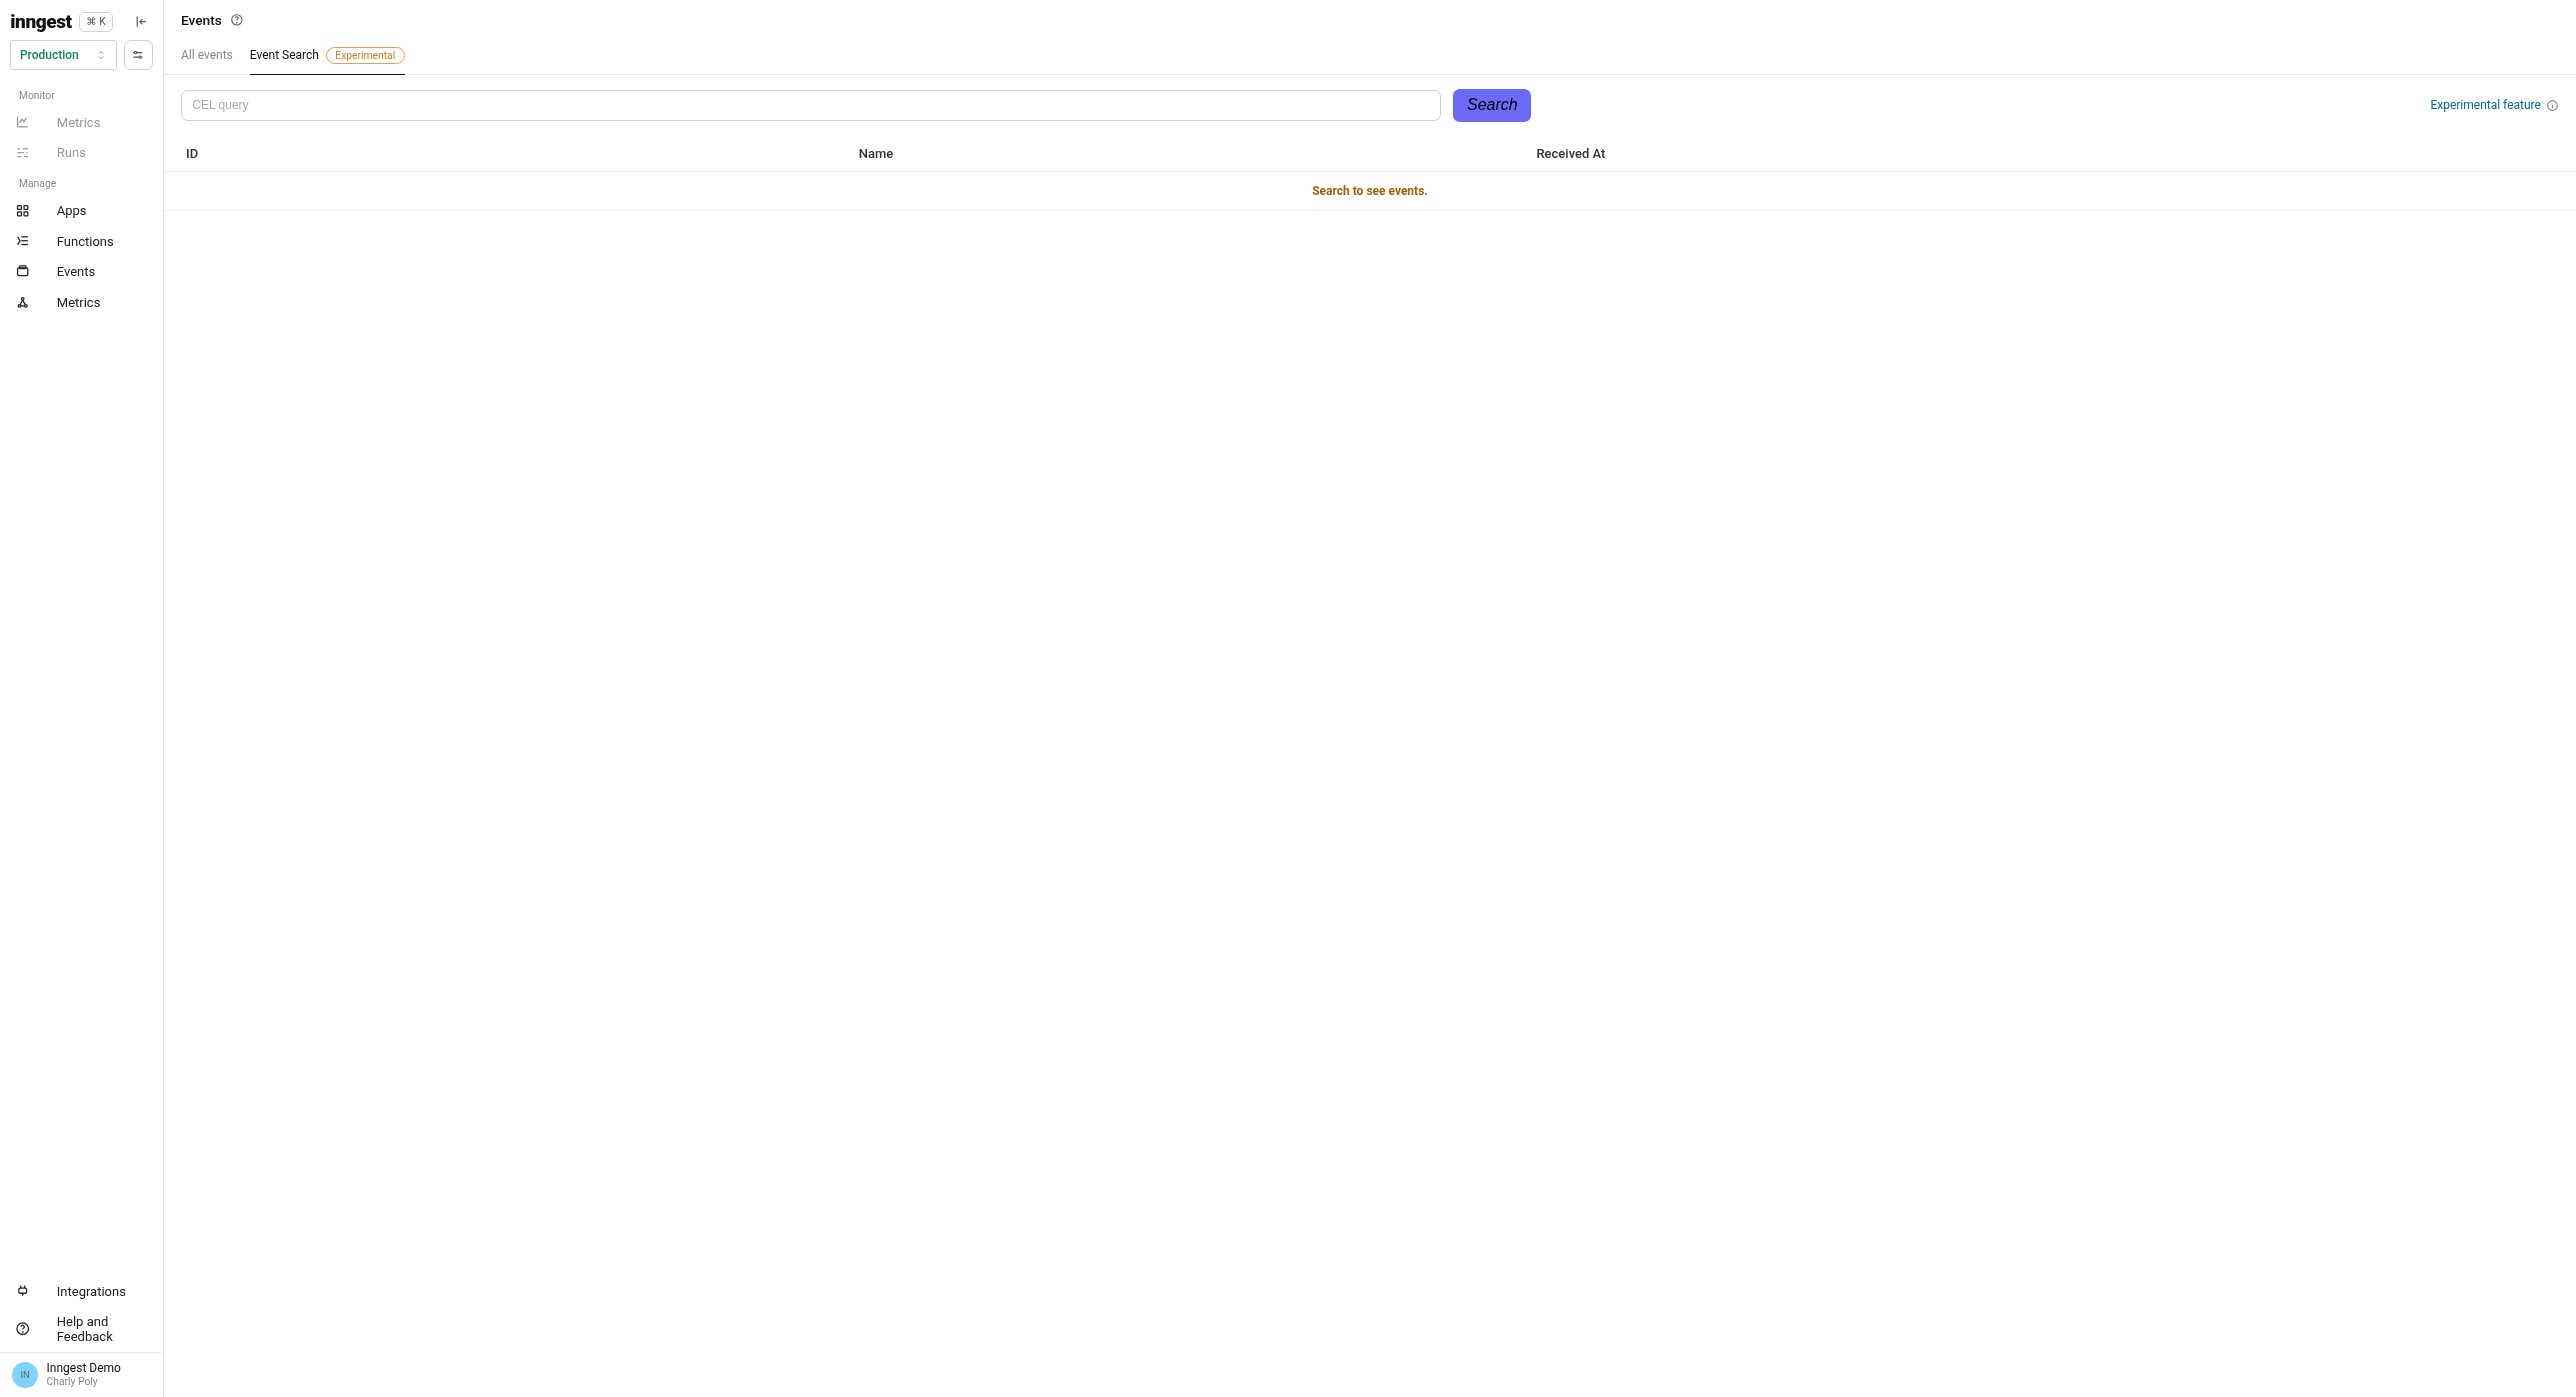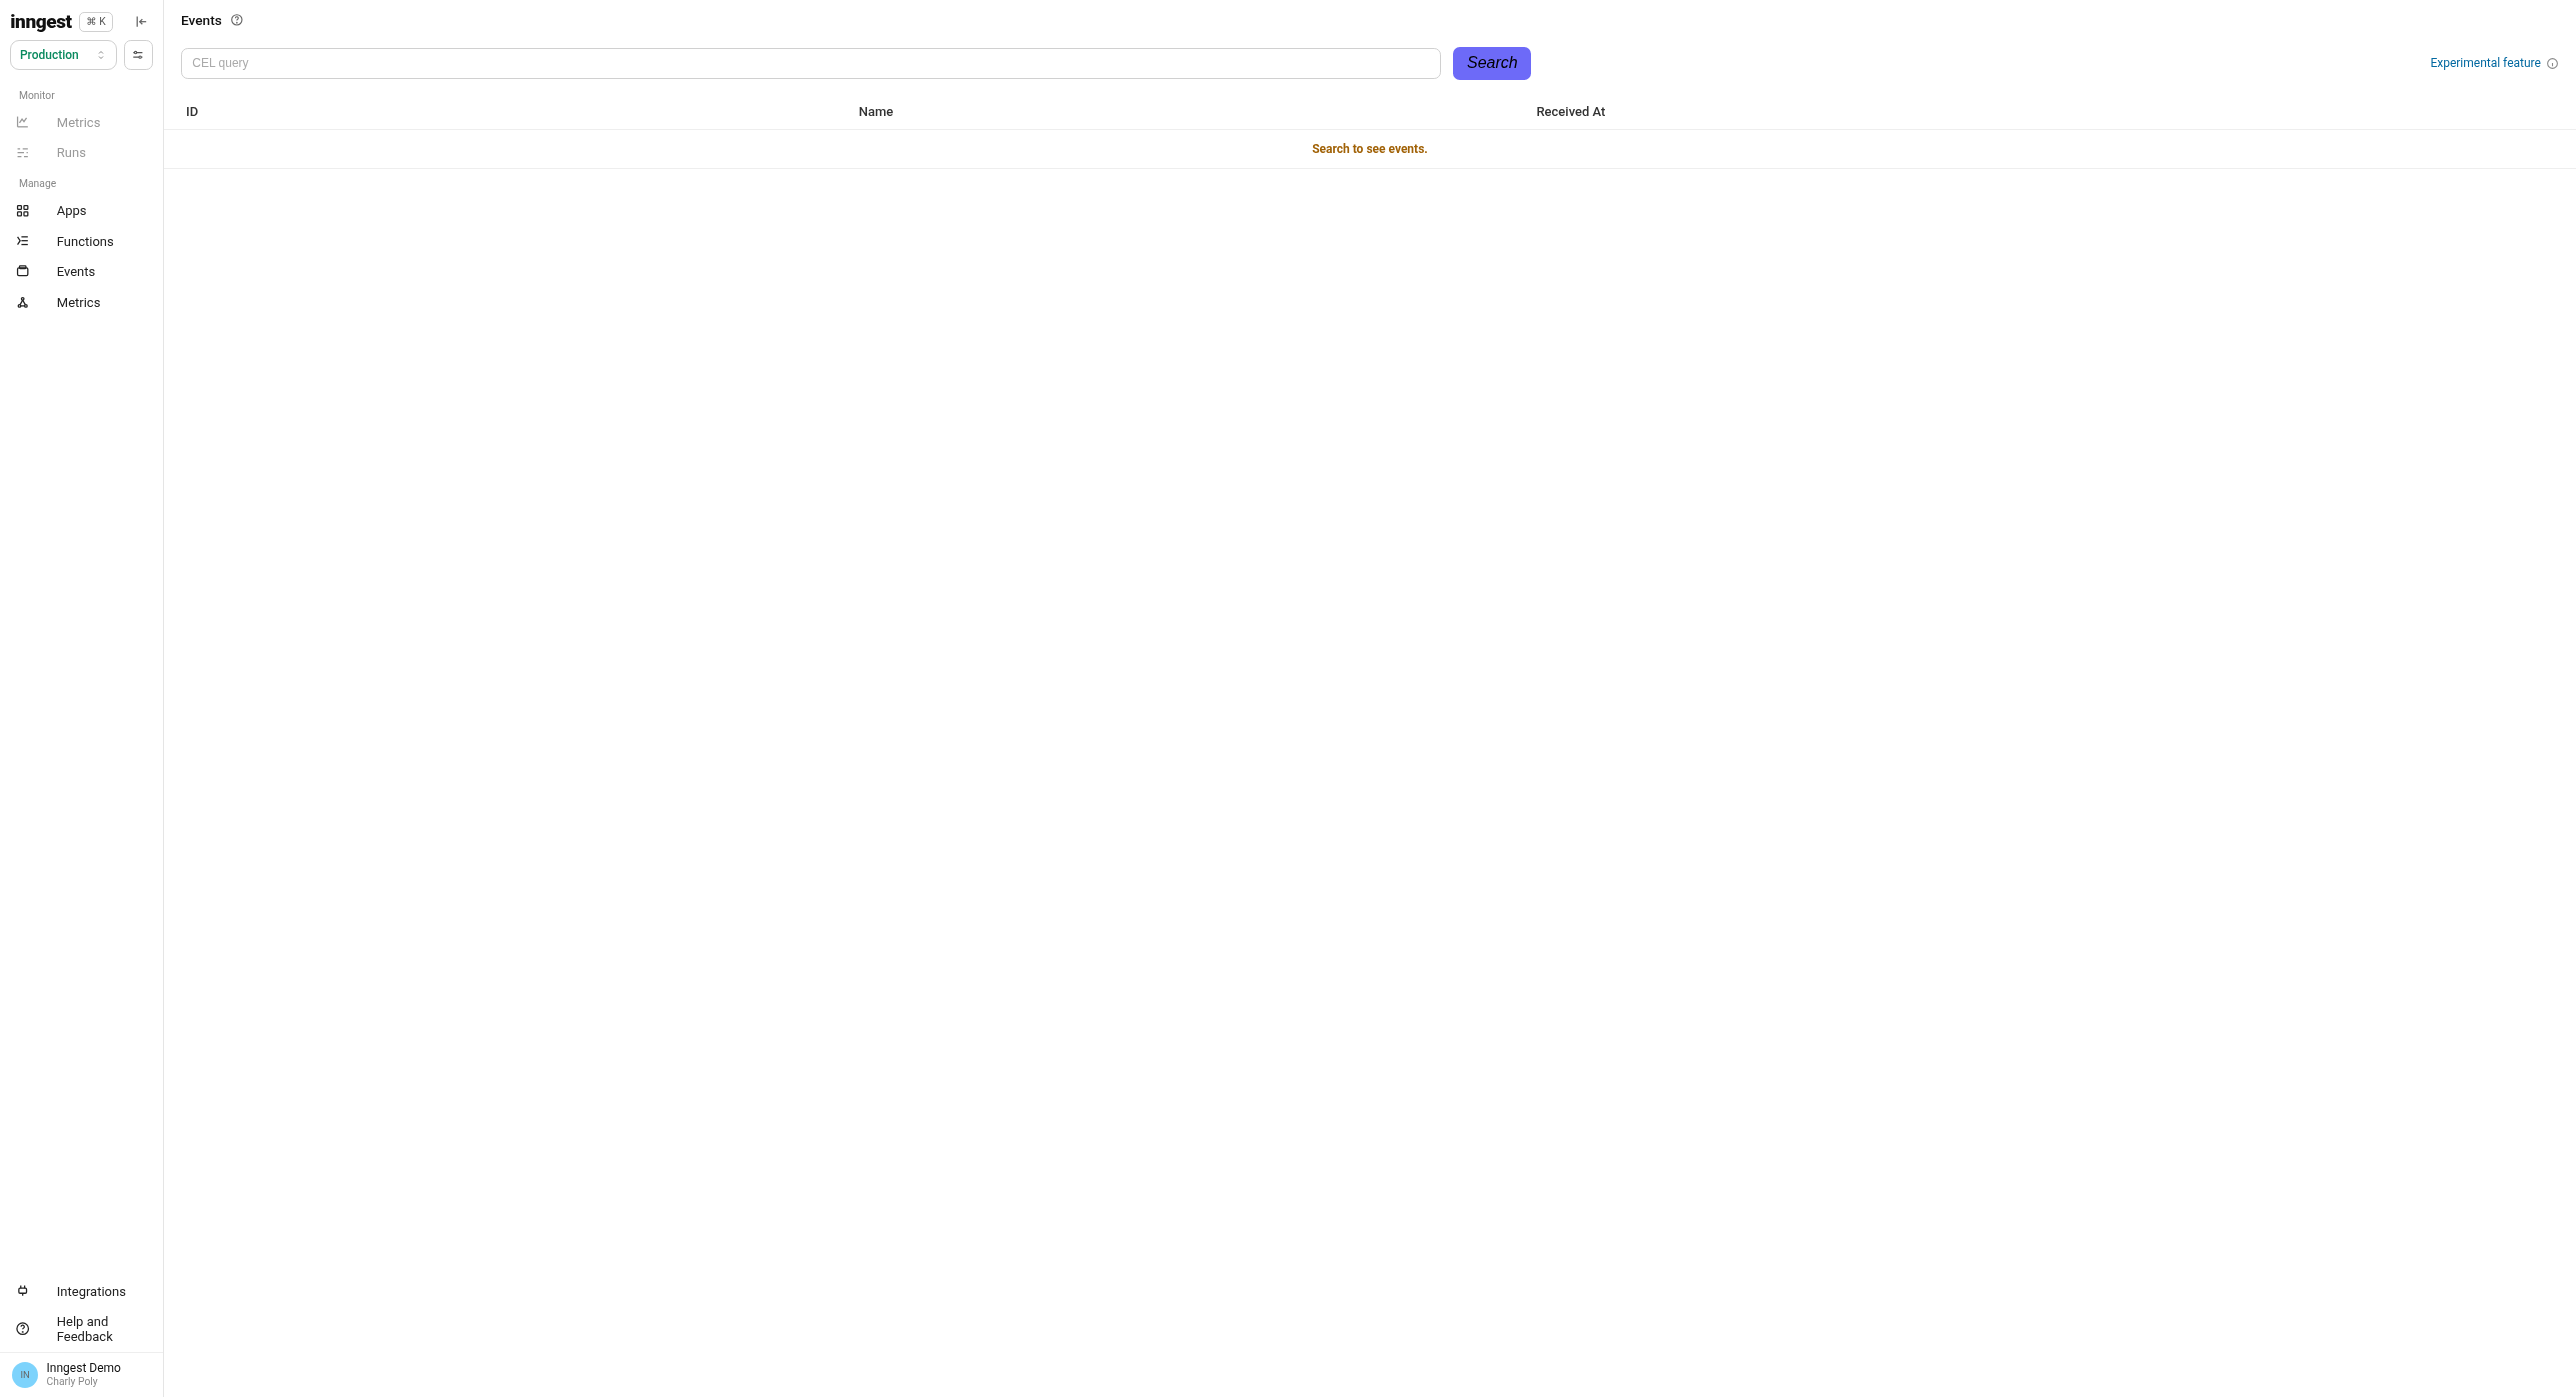--- a/index.html
+++ b/index.html
@@ -4,21 +4,21 @@
 <style>
 * { margin: 0; padding: 0; box-sizing: border-box; }
 body { font-family: -apple-system, BlinkMacSystemFont, "Segoe UI", Roboto, Helvetica, Arial, sans-serif; font-size: 12px; color: #111; background: #fff; }
 .app { display: flex; height: 100vh; }
 .sidebar { width: 164px; border-right: 0.9px solid #e5e5e5; display: flex; flex-direction: column; }
 .sidebar-top { display: flex; align-items: center; padding: 10.3px 10.3px 6.8px 10.3px; gap: 6.8px; }
 .logo { font-weight: 900; font-size: 19px; letter-spacing: -0.4px; }
 .kbd-badge { border: 0.9px solid #d0d0d0; border-radius: 5.1px; padding: 2.6px 6.8px; font-size: 10.3px; color: #555; }
 .collapse-btn { margin-left: auto; color: #666; padding: 3.4px; border-radius: 5.1px; cursor: pointer; }
 .env-row { display: flex; gap: 6.8px; padding: 0 10.3px 10.3px 10.3px; }
-.env-select { flex: 1; border: 0.9px solid #d0d0d0; border-radius: 9px; padding: 6.8px 8.6px; display: flex; align-items: center; justify-content: space-between; color: #0a8a5f; font-weight: 500; cursor: pointer; }
+.env-select { flex: 1; border: 0.9px solid #d0d0d0; border-radius: 3px; padding: 6.8px 8.6px; display: flex; align-items: center; justify-content: space-between; color: #0a8a5f; font-weight: 500; cursor: pointer; }
 .env-icon-btn { width: 29px; border: 0.9px solid #d0d0d0; border-radius: 6.8px; display: flex; align-items: center; justify-content: center; color: #555; cursor: pointer; }
 .nav-section-label { font-size: 10.3px; color: #888; padding: 8.6px 15.4px 5.1px 19px; }
 .nav-item { display: flex; align-items: center; gap: 26px; padding: 7.7px 15.4px; color: #222; cursor: pointer; font-size: 13px; }
 .nav-item.muted { color: #9a9a9a; }
 .nav-item .nav-icon { width: 15.4px; height: 15.4px; display: flex; align-items: center; justify-content: center; color: inherit; }
 .sidebar-spacer { flex: 1; }
 .sidebar-footer { border-top: 0.9px solid #eee; padding: 8.6px 12px; display: flex; align-items: center; gap: 8.6px; }
 .avatar { width: 26px; height: 26px; border-radius: 50%; background: #7dd3fc; display: flex; align-items: center; justify-content: center; font-size: 9.4px; color: #666; }
 .org-name { font-size: 12px; color: #111; }
 .user-name { font-size: 10.3px; color: #888; }
@@ -182,20 +182,29 @@
       <span class="page-title">Events</span>
       <span class="help-icon">
           <svg width="13.7" height="13.7" viewBox="0 0 24 24" fill="none" stroke="currentColor" stroke-width="2">
             <circle cx="12" cy="12" r="9"></circle>
             <path d="M9.5 9a2.5 2.5 0 1 1 3.5 2.3c-.8.4-1 1-1 1.7"></path>
             <circle cx="12" cy="17" r="0.5" fill="currentColor"></circle>
           </svg>
         </span>
     </div>
 
+    <div class="tabs">
+      <div class="tab">
+        <span>All events</span>
+      </div>
+      <div class="tab active">
+        <span>Event Search</span>
+        <span class="badge">Experimental</span>
+      </div>
+    </div>
 
     <div class="search-row">
       <input class="query-input" type="text" placeholder="CEL query" style="">
       <button class="search-btn">Search</button>
       <div class="exp-note">
         <span>Experimental feature</span>
         <svg width="13" height="13" viewBox="0 0 24 24" fill="none" stroke="#888" stroke-width="2">
             <circle cx="12" cy="12" r="9"></circle>
             <path d="M12 8h.01"></path>
             <path d="M11 12h1v4h1"></path>

